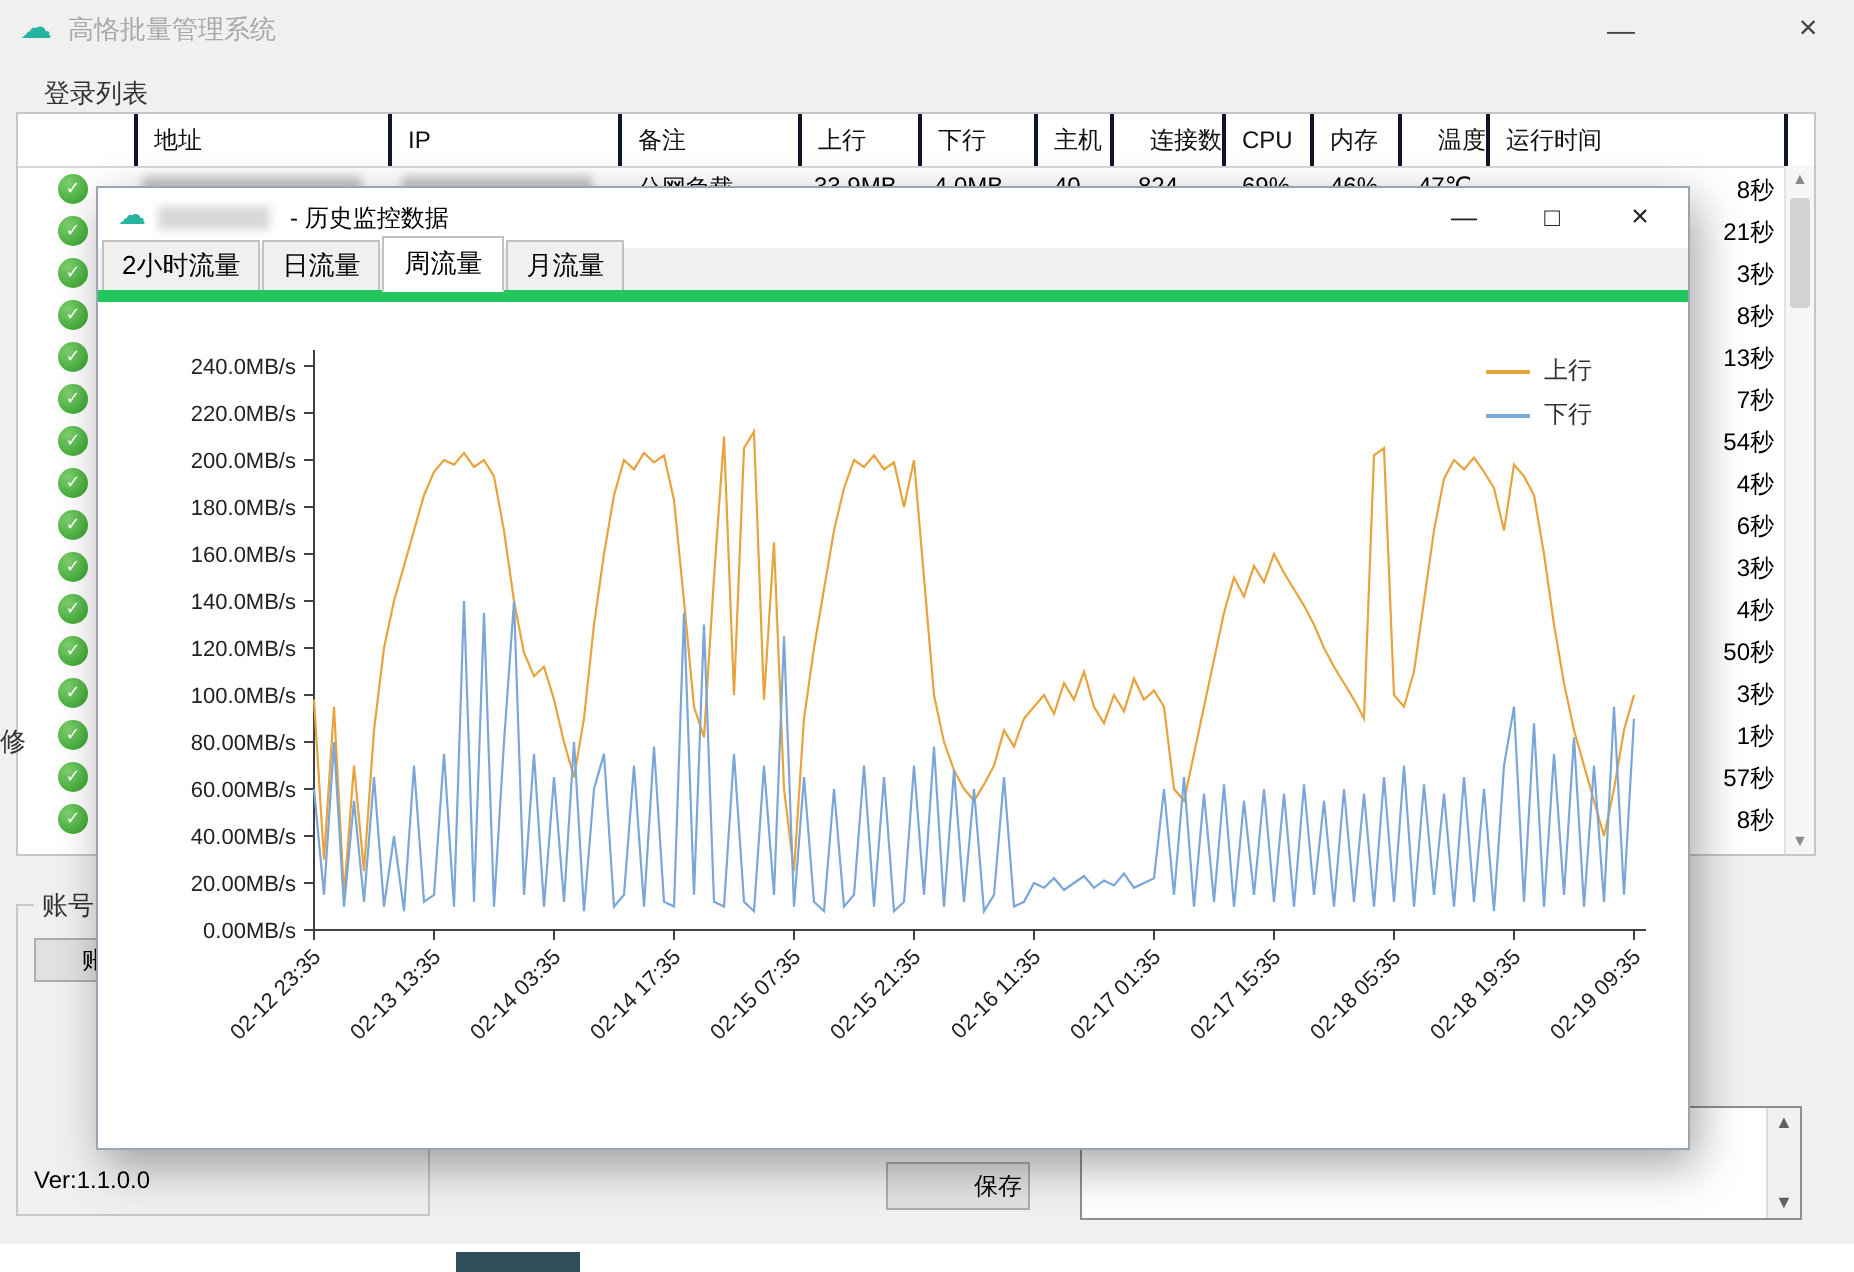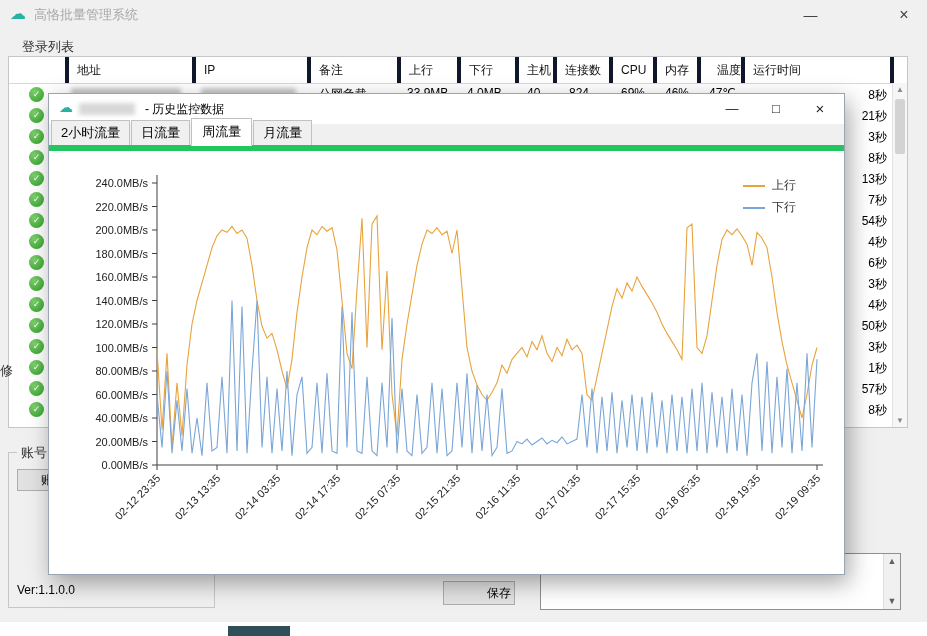--- a/index.html
+++ b/index.html
@@ -12,21 +12,21 @@
   .app-icon{position:absolute;left:10px;top:4px;font-size:16px;color:#27b2a2;}
   .app-title{position:absolute;left:34px;top:0;line-height:30px;font-size:13px;color:#a8a8a8;}
   .win-controls{position:absolute;right:0;top:0;height:30px;display:flex;}
   .win-btn{width:45px;height:30px;line-height:30px;text-align:center;font-size:14px;color:#444;cursor:default;}
 
   
   .group-label{position:absolute;left:22px;top:38px;font-size:13px;color:#333;}
   .table-box{position:absolute;left:8px;top:56px;width:900px;height:372px;background:#fff;border:1px solid #c6c6c6;box-sizing:border-box;}
   .thead{display:flex;height:26px;border-bottom:1px solid #d8d8d8;}
   .hcell{display:inline-block;box-sizing:border-box;height:26px;line-height:26px;padding-left:8px;
-    font-size:12px;color:#111;border-right:4px solid #0f172a;overflow:hidden;white-space:nowrap;}
+    font-size:12px;color:#111;border-right:2px solid #0f172a;overflow:hidden;white-space:nowrap;}
   .rows{position:relative;}
   .login-row{position:relative;height:21px;}
   .check-icon{position:absolute;left:20px;top:3px;width:15px;height:15px;border-radius:50%;
     background:radial-gradient(circle at 35% 30%,#7ed06e,#2f9e27);color:#fff;font-size:9px;
     line-height:15px;text-align:center;font-weight:bold;}
   .runtime-frag{position:absolute;right:20px;top:3px;font-size:12px;color:#000;white-space:nowrap;}
   .r1cell{position:absolute;top:2px;font-size:12px;color:#000;white-space:nowrap;}
   .blur-box{position:absolute;top:4px;height:12px;background:#c9c9c9;filter:blur(2px);border-radius:2px;}
   .tbl-scroll{position:absolute;right:0;top:26px;bottom:0;width:15px;background:#f6f6f6;border-left:1px solid #e3e3e3;box-sizing:border-box;}
   .tbl-scroll .sarr{position:absolute;left:0;width:100%;text-align:center;font-size:8px;color:#8a8a8a;}
@@ -85,21 +85,21 @@
   <div class="group-label">登录列表</div>
   <div class="table-box">
     <div class="thead" id="login-header">
         <span class="hcell" style="width: 60px;"></span>
         <span class="hcell" style="width: 127px;">地址</span>
         <span class="hcell" style="width: 115px;">IP</span>
         <span class="hcell" style="width: 90px;">备注</span>
         <span class="hcell" style="width: 60px;">上行</span>
         <span class="hcell" style="width: 58px;">下行</span>
         <span class="hcell" style="width: 38px;">主机</span>
-        <span class="hcell" style="width: 56px;">连接数</span>
+        <span class="hcell" style="width: 56px; text-align: right;">连接数</span>
         <span class="hcell" style="width: 44px;">CPU</span>
         <span class="hcell" style="width: 44px;">内存</span>
         <span class="hcell" style="width: 44px; text-align: right;">温度</span>
         <span class="hcell" style="width: 149px;">运行时间</span>
       </div>
     <div class="rows" id="login-rows">
         <div class="login-row">
           <span class="check-icon">✓</span>
           <span class="blur-box" style="left: 62px; width: 110px;"></span>
           <span class="blur-box" style="left: 192px; width: 95px;"></span>

